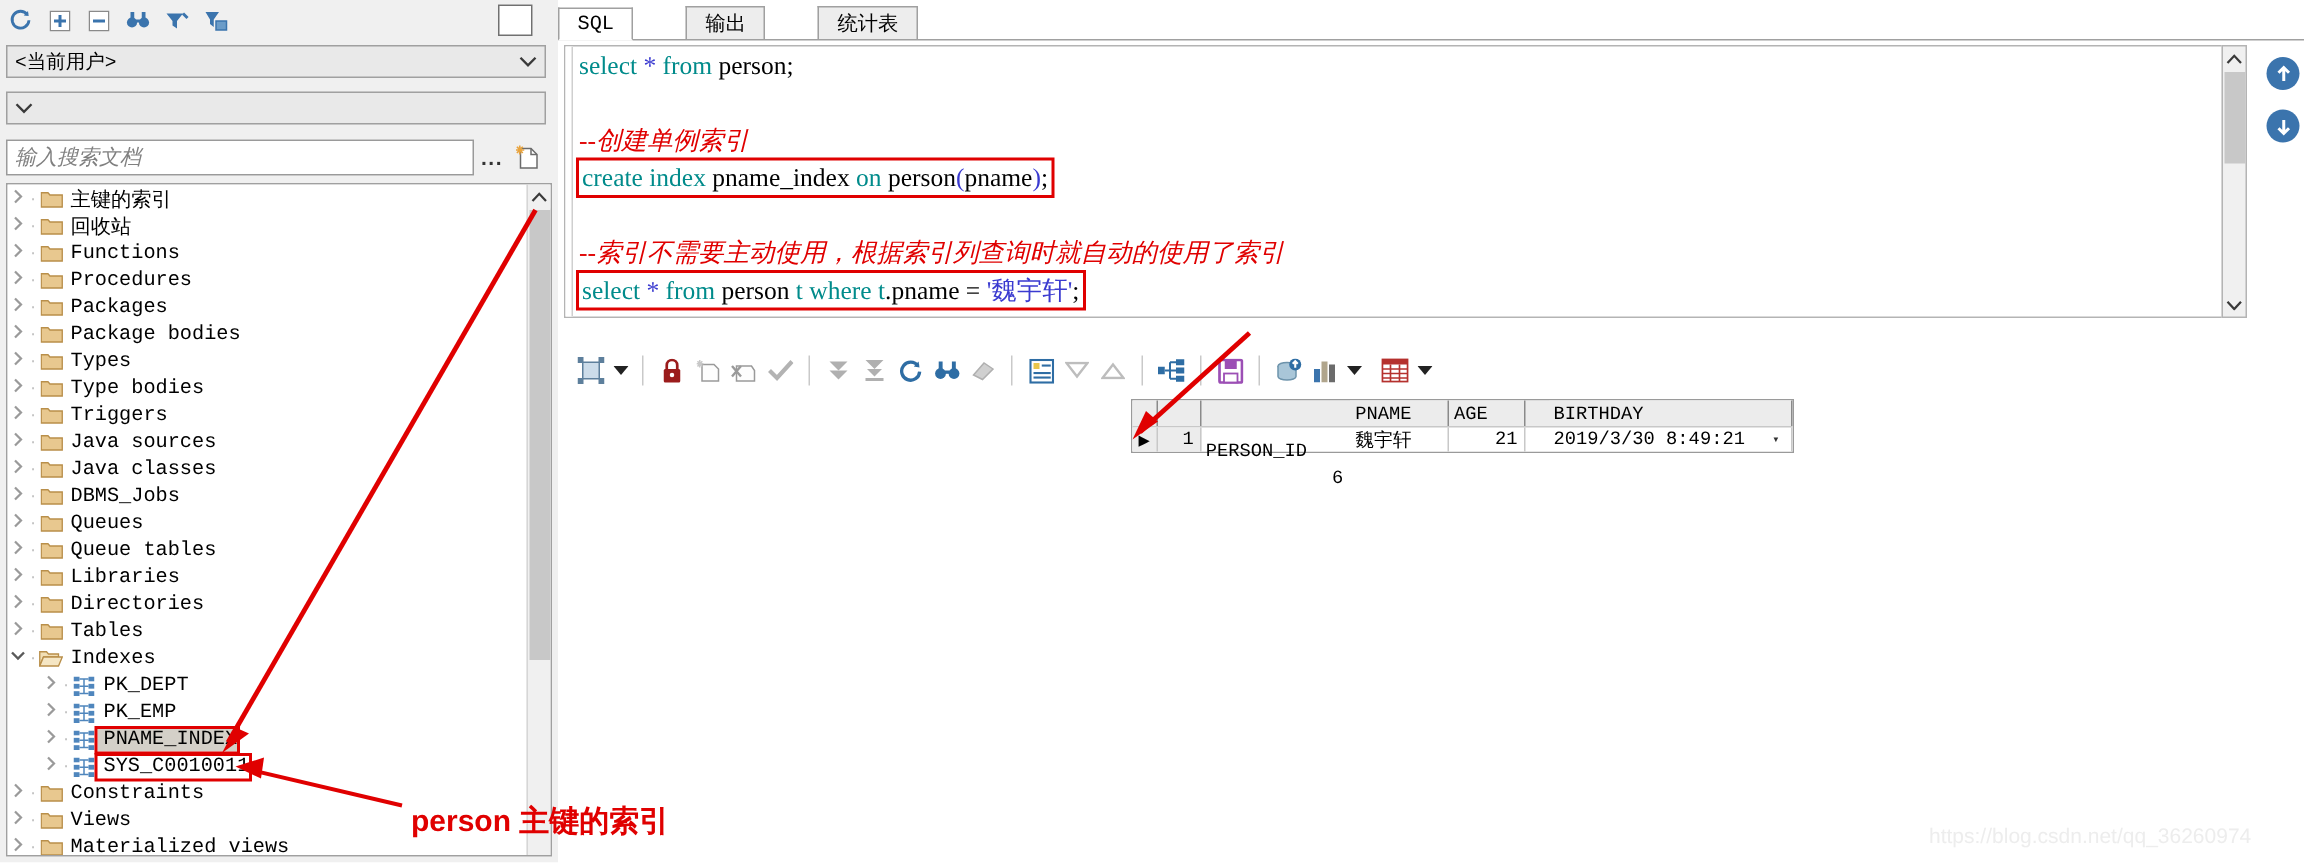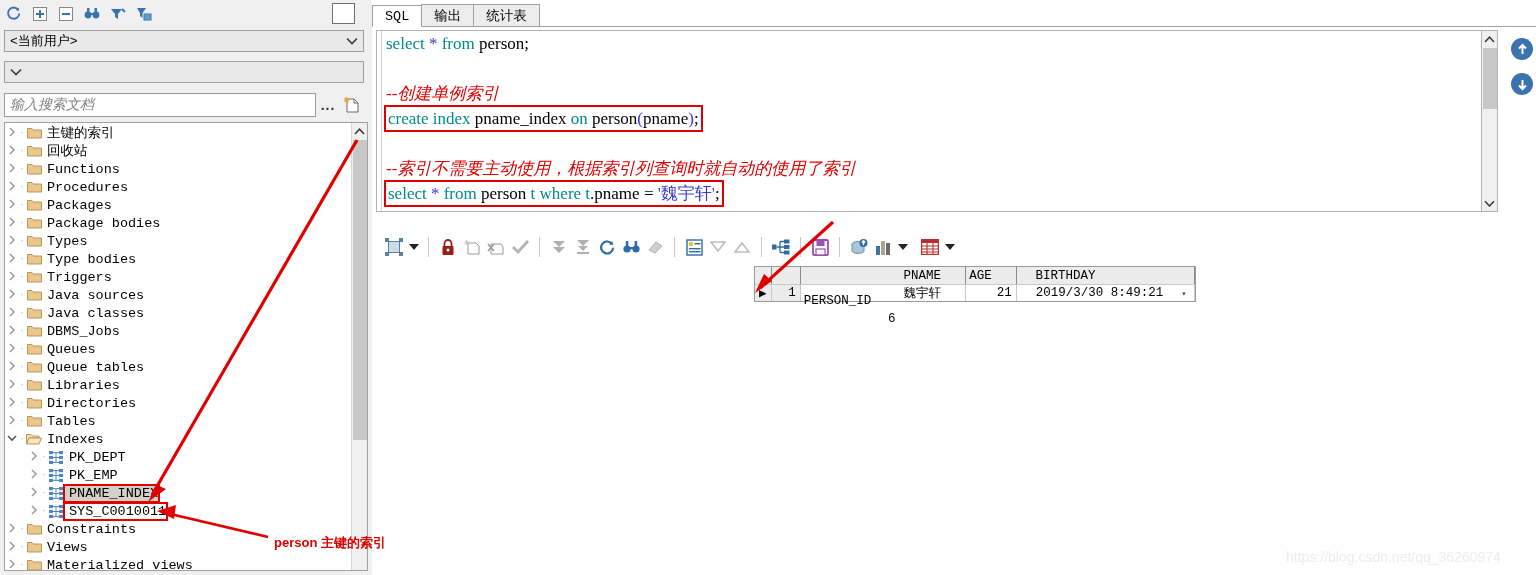--- a/index.html
+++ b/index.html
@@ -99,20 +99,21 @@
   }
 
   
   #right-panel {
     position: absolute; left: 372px; top: 0; width: 1164px; height: 575px; background: #ffffff;
   }
   #tabs {
     position: absolute; left: 0; top: 4px; width: 1164px; height: 23px;
     border-bottom: 1px solid #a0a0a0; display: flex; align-items: flex-end;
     background: #ffffff;
+    gap: 36px;
   }
   .tab {
     height: 22px; padding: 0 12px; display: flex; align-items: center;
     font-family: "Liberation Mono", monospace; font-size: 13.5px; color: #000;
     border: 1px solid #a0a0a0; border-bottom: none; background: #ededed; margin-right: -1px;
   }
   .tab.active { background: #ffffff; border-bottom: 1px solid #ffffff; margin-bottom: -1px; }
 
   
   #editor-area {
@@ -184,21 +185,21 @@
   .c-name { width: 68px; }
   .c-age { width: 52px; }
   .c-bday { width: 168px; margin-left: 16px; }
   .num-right { justify-content: flex-end; padding-right: 4px !important; }
   .bday-caret { width: 14px; text-align:center; color:#333; font-size:8px; }
 
   
   #annot { position: absolute; left:0; top:0; width:1536px; height:575px; pointer-events:none; }
   #annot-text {
     position: absolute; left: 274px; top: 534px;
-    color: #e00000; font-family: "Liberation Sans", sans-serif; font-size: 13px; font-weight: 600;
+    color: #e00000; font-family: "Liberation Sans", sans-serif; font-size: 20px; font-weight: 600;
     white-space: nowrap;
   }
   #watermark {
     position: absolute; left: 1286px; top: 549px; color: #ededed; font-size: 14px;
     font-family: "Liberation Sans", sans-serif; white-space: nowrap;
   }
 </style>
 </head>
 <body>
 

